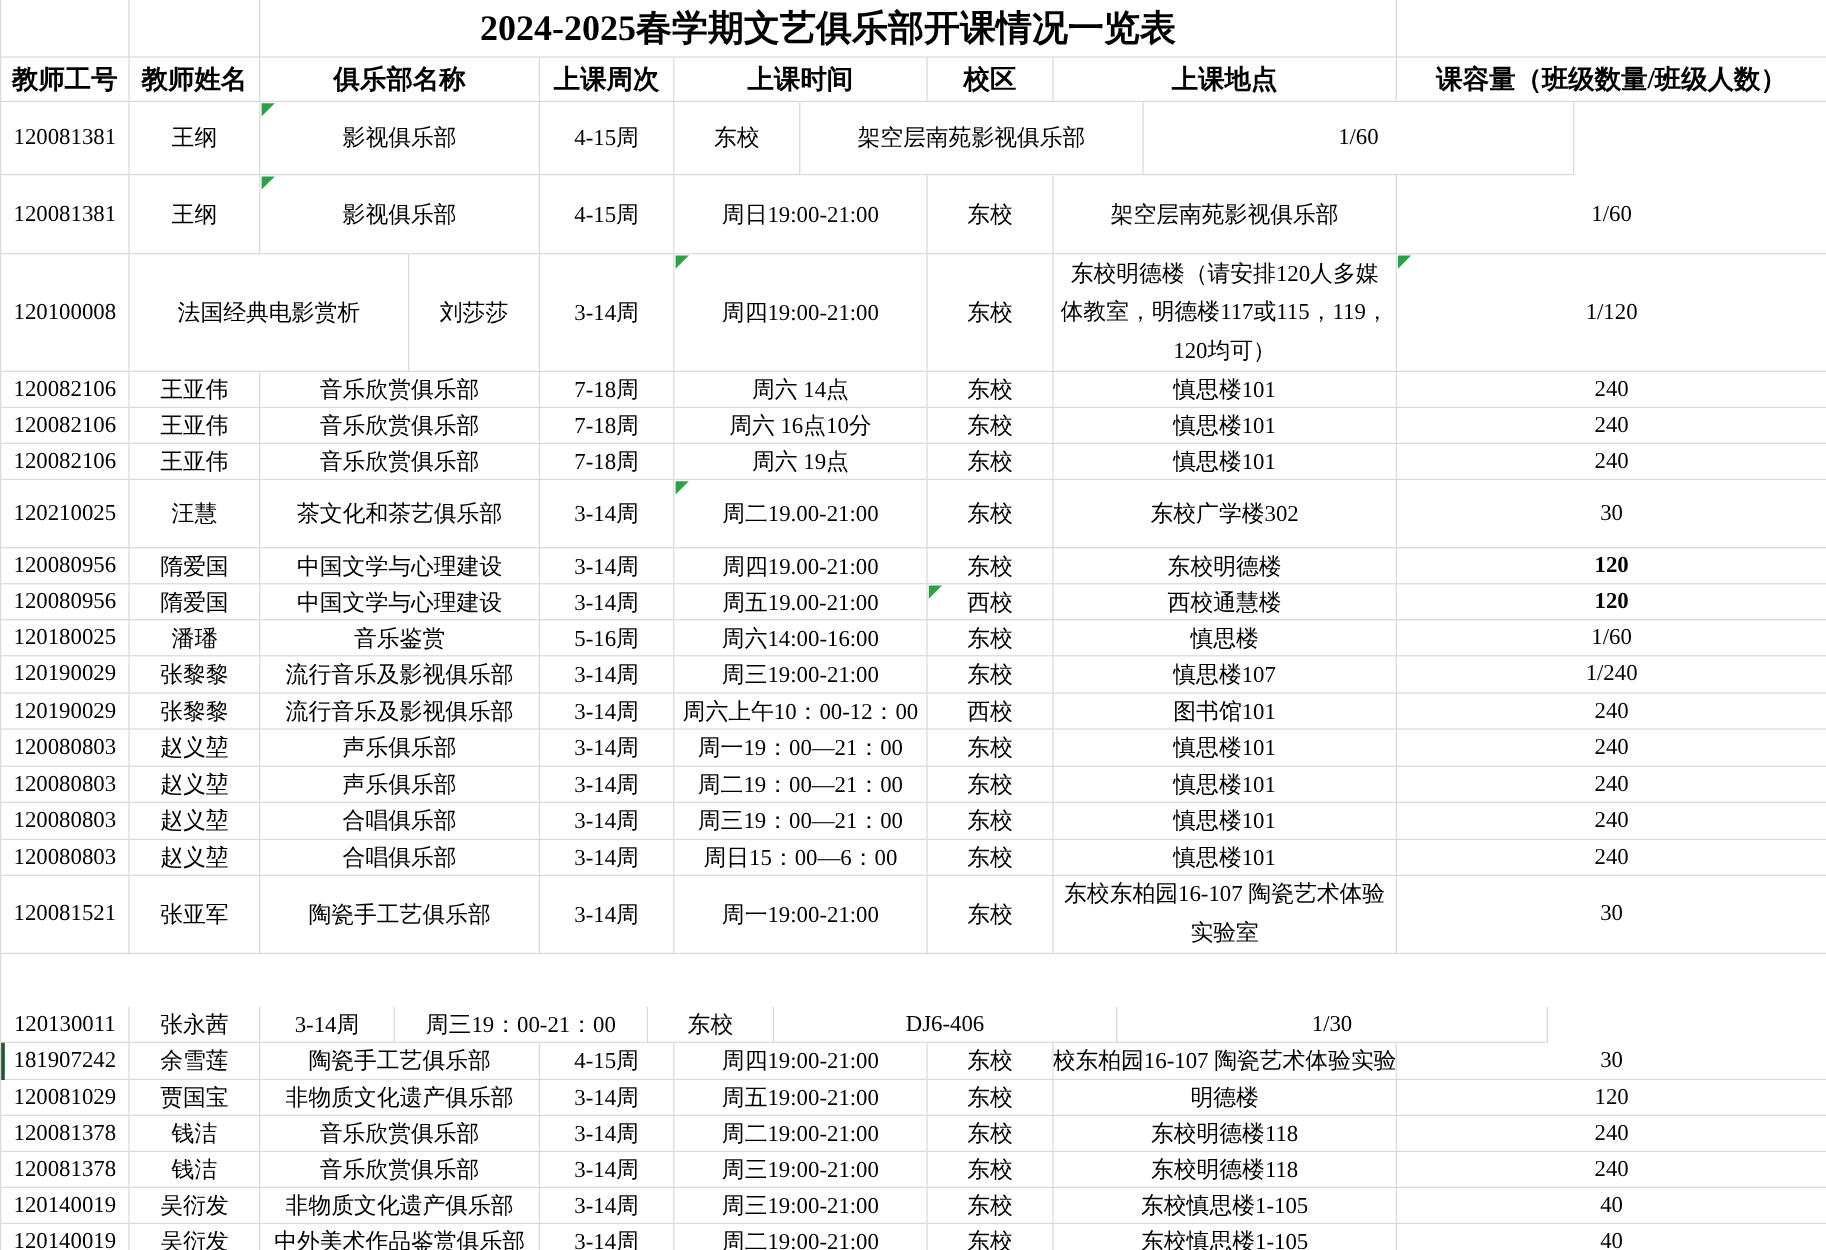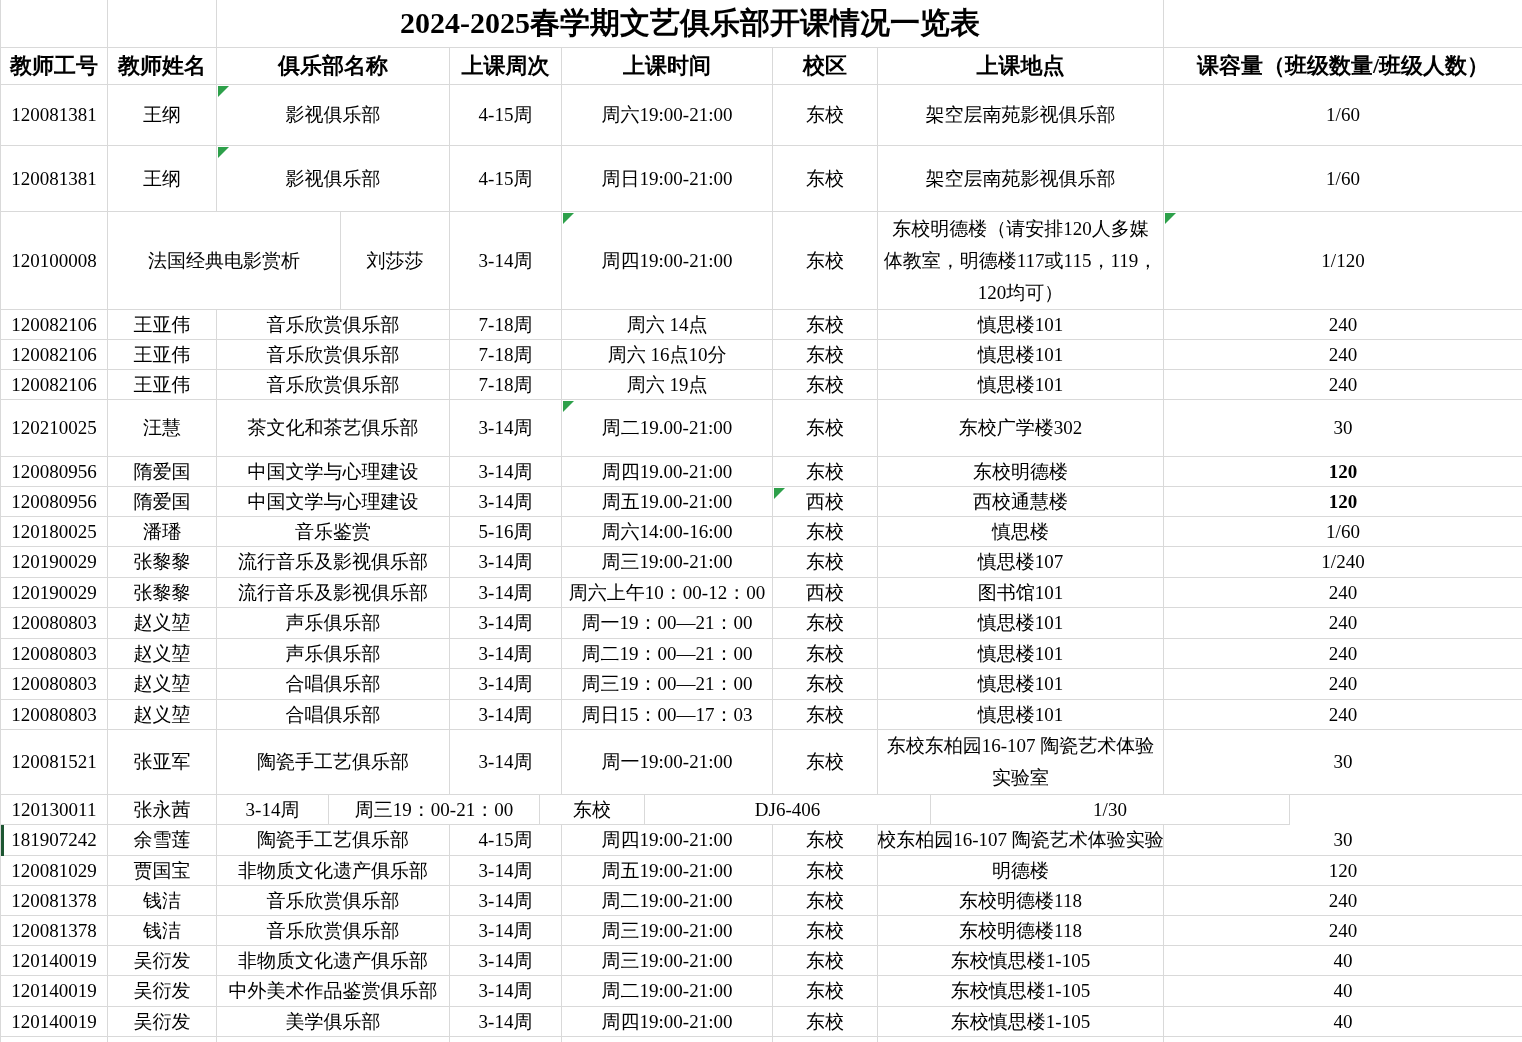--- a/index.html
+++ b/index.html
@@ -85,23 +85,20 @@
         <div class="cell c1">
           <span class="txt">王纲</span>
         </div>
         <div class="cell c2">
           <span class="txt">影视俱乐部</span>
           <span class="tri"></span>
         </div>
         <div class="cell c3">
           <span class="txt">4-15周</span>
         </div>
-        <div class="cell c4">
-          <span class="txt">周六19:00-21:00</span>
-        </div>
         <div class="cell c5">
           <span class="txt">东校</span>
         </div>
         <div class="cell c6">
           <span class="txt">架空层南苑影视俱乐部</span>
         </div>
         <div class="cell c7">
           <span class="txt">1/60</span>
         </div>
       </div>
@@ -481,21 +478,21 @@
         <div class="cell c1">
           <span class="txt">赵义堃</span>
         </div>
         <div class="cell c2">
           <span class="txt">合唱俱乐部</span>
         </div>
         <div class="cell c3">
           <span class="txt">3-14周</span>
         </div>
         <div class="cell c4">
-          <span class="txt">周日15：00—17：03</span>
+          <span class="txt">周日15：00—6：00</span>
         </div>
         <div class="cell c5">
           <span class="txt">东校</span>
         </div>
         <div class="cell c6">
           <span class="txt">慎思楼101</span>
         </div>
         <div class="cell c7">
           <span class="txt">240</span>
         </div>
@@ -519,21 +516,21 @@
         <div class="cell c5">
           <span class="txt">东校</span>
         </div>
         <div class="cell c6 wrap">
           <span class="txt">东校东柏园16-107 陶瓷艺术体验实验室</span>
         </div>
         <div class="cell c7">
           <span class="txt">30</span>
         </div>
       </div>
-      <div class="row" style="height: 30px;">
+      <div class="row" style="height: 30px; margin-top: 44px;">
         <div class="cell c0">
           <span class="txt">120130011</span>
         </div>
         <div class="cell c1">
           <span class="txt">张永茜</span>
         </div>
         <div class="cell c3">
           <span class="txt">3-14周</span>
         </div>
         <div class="cell c4">

